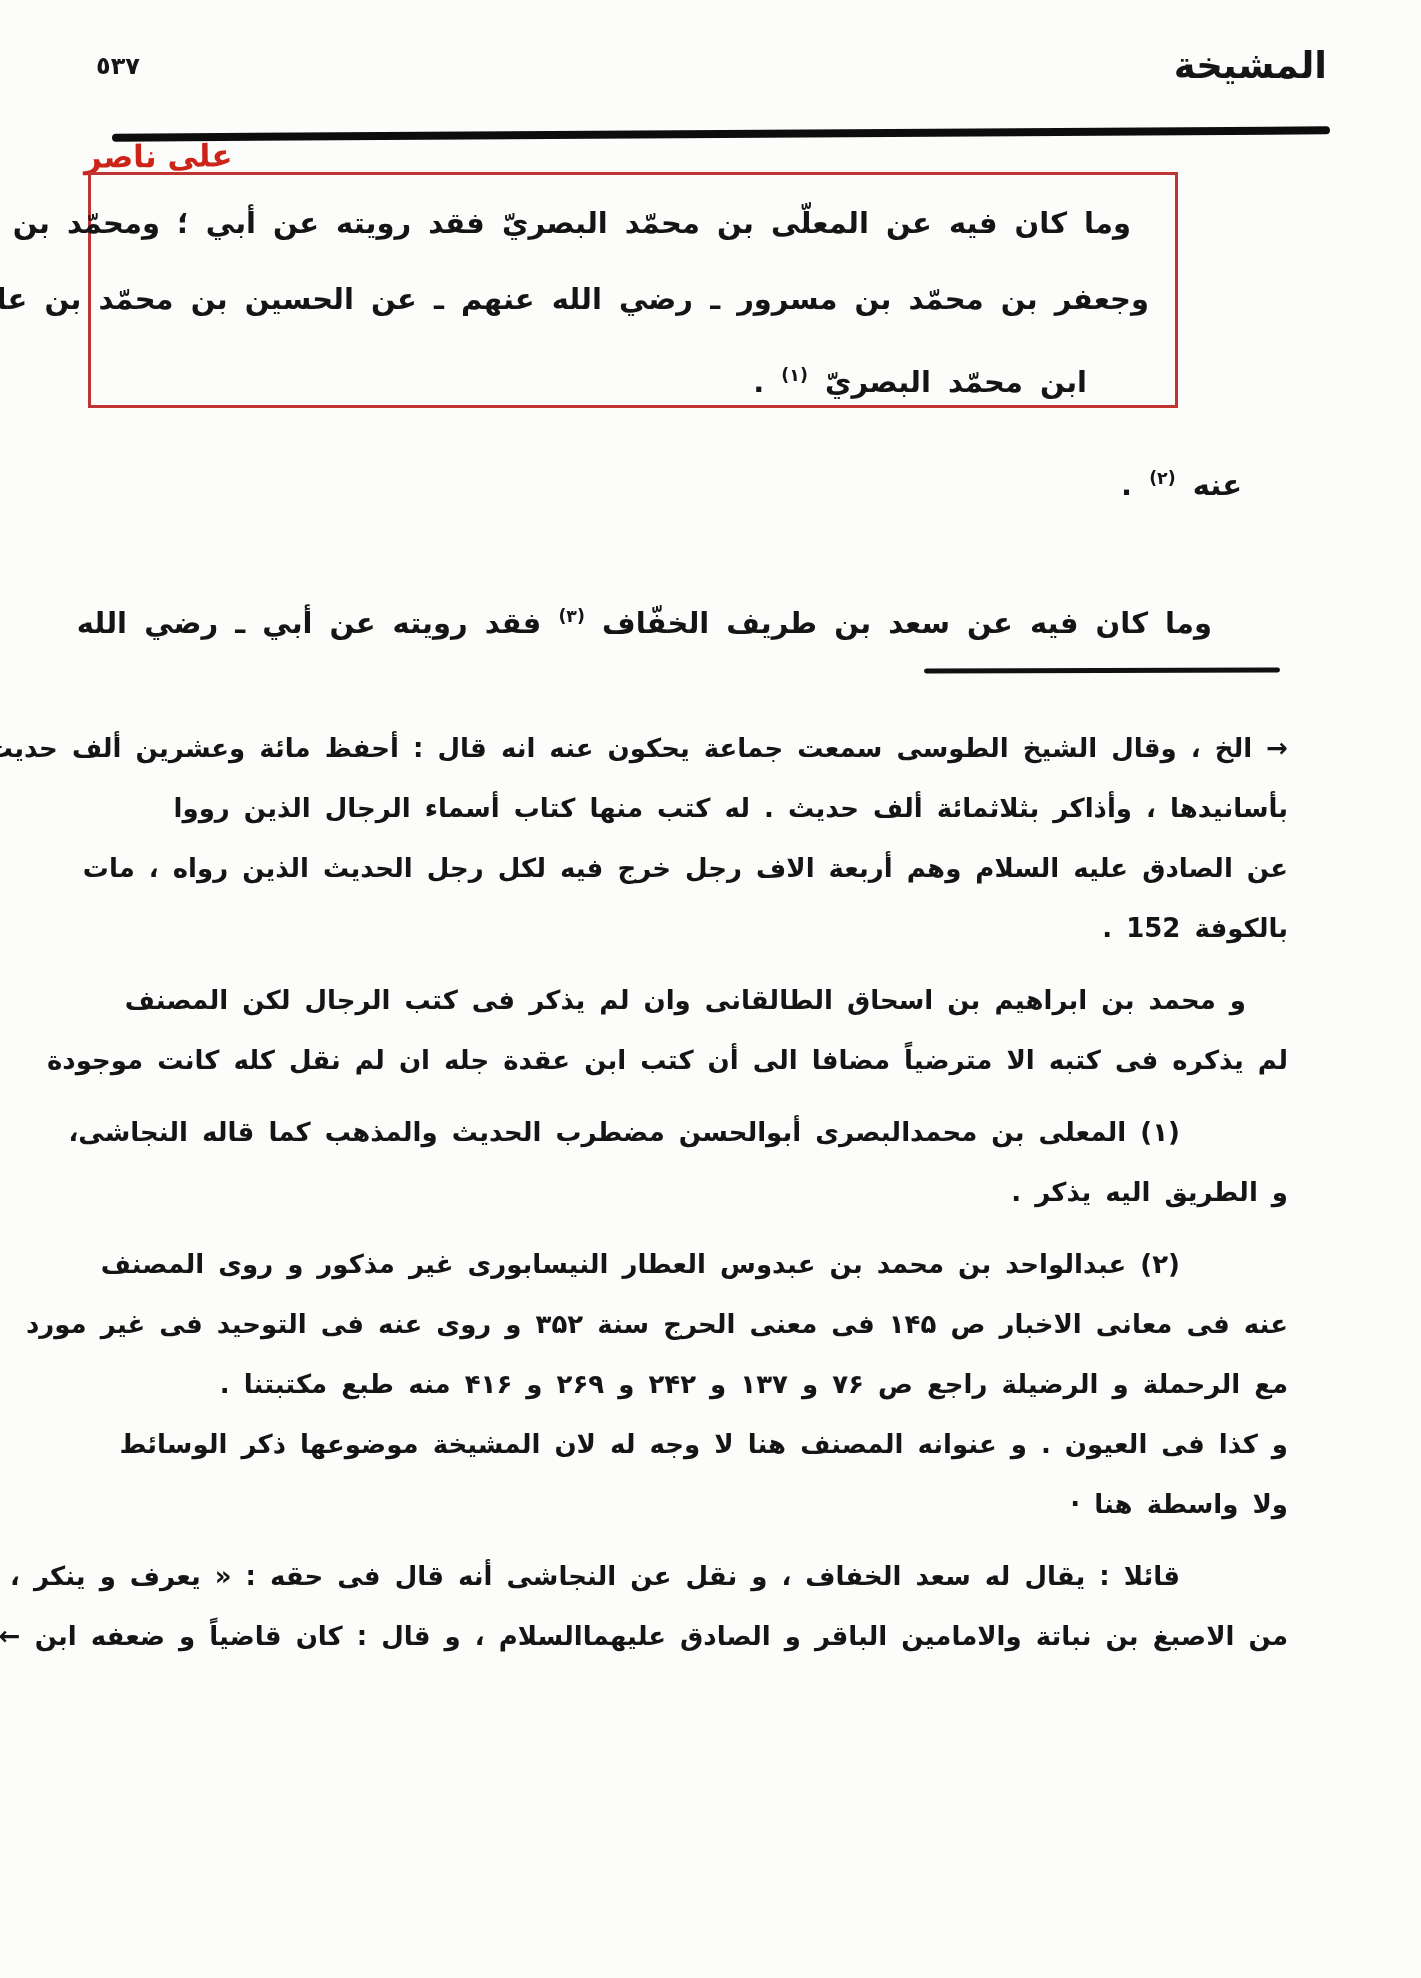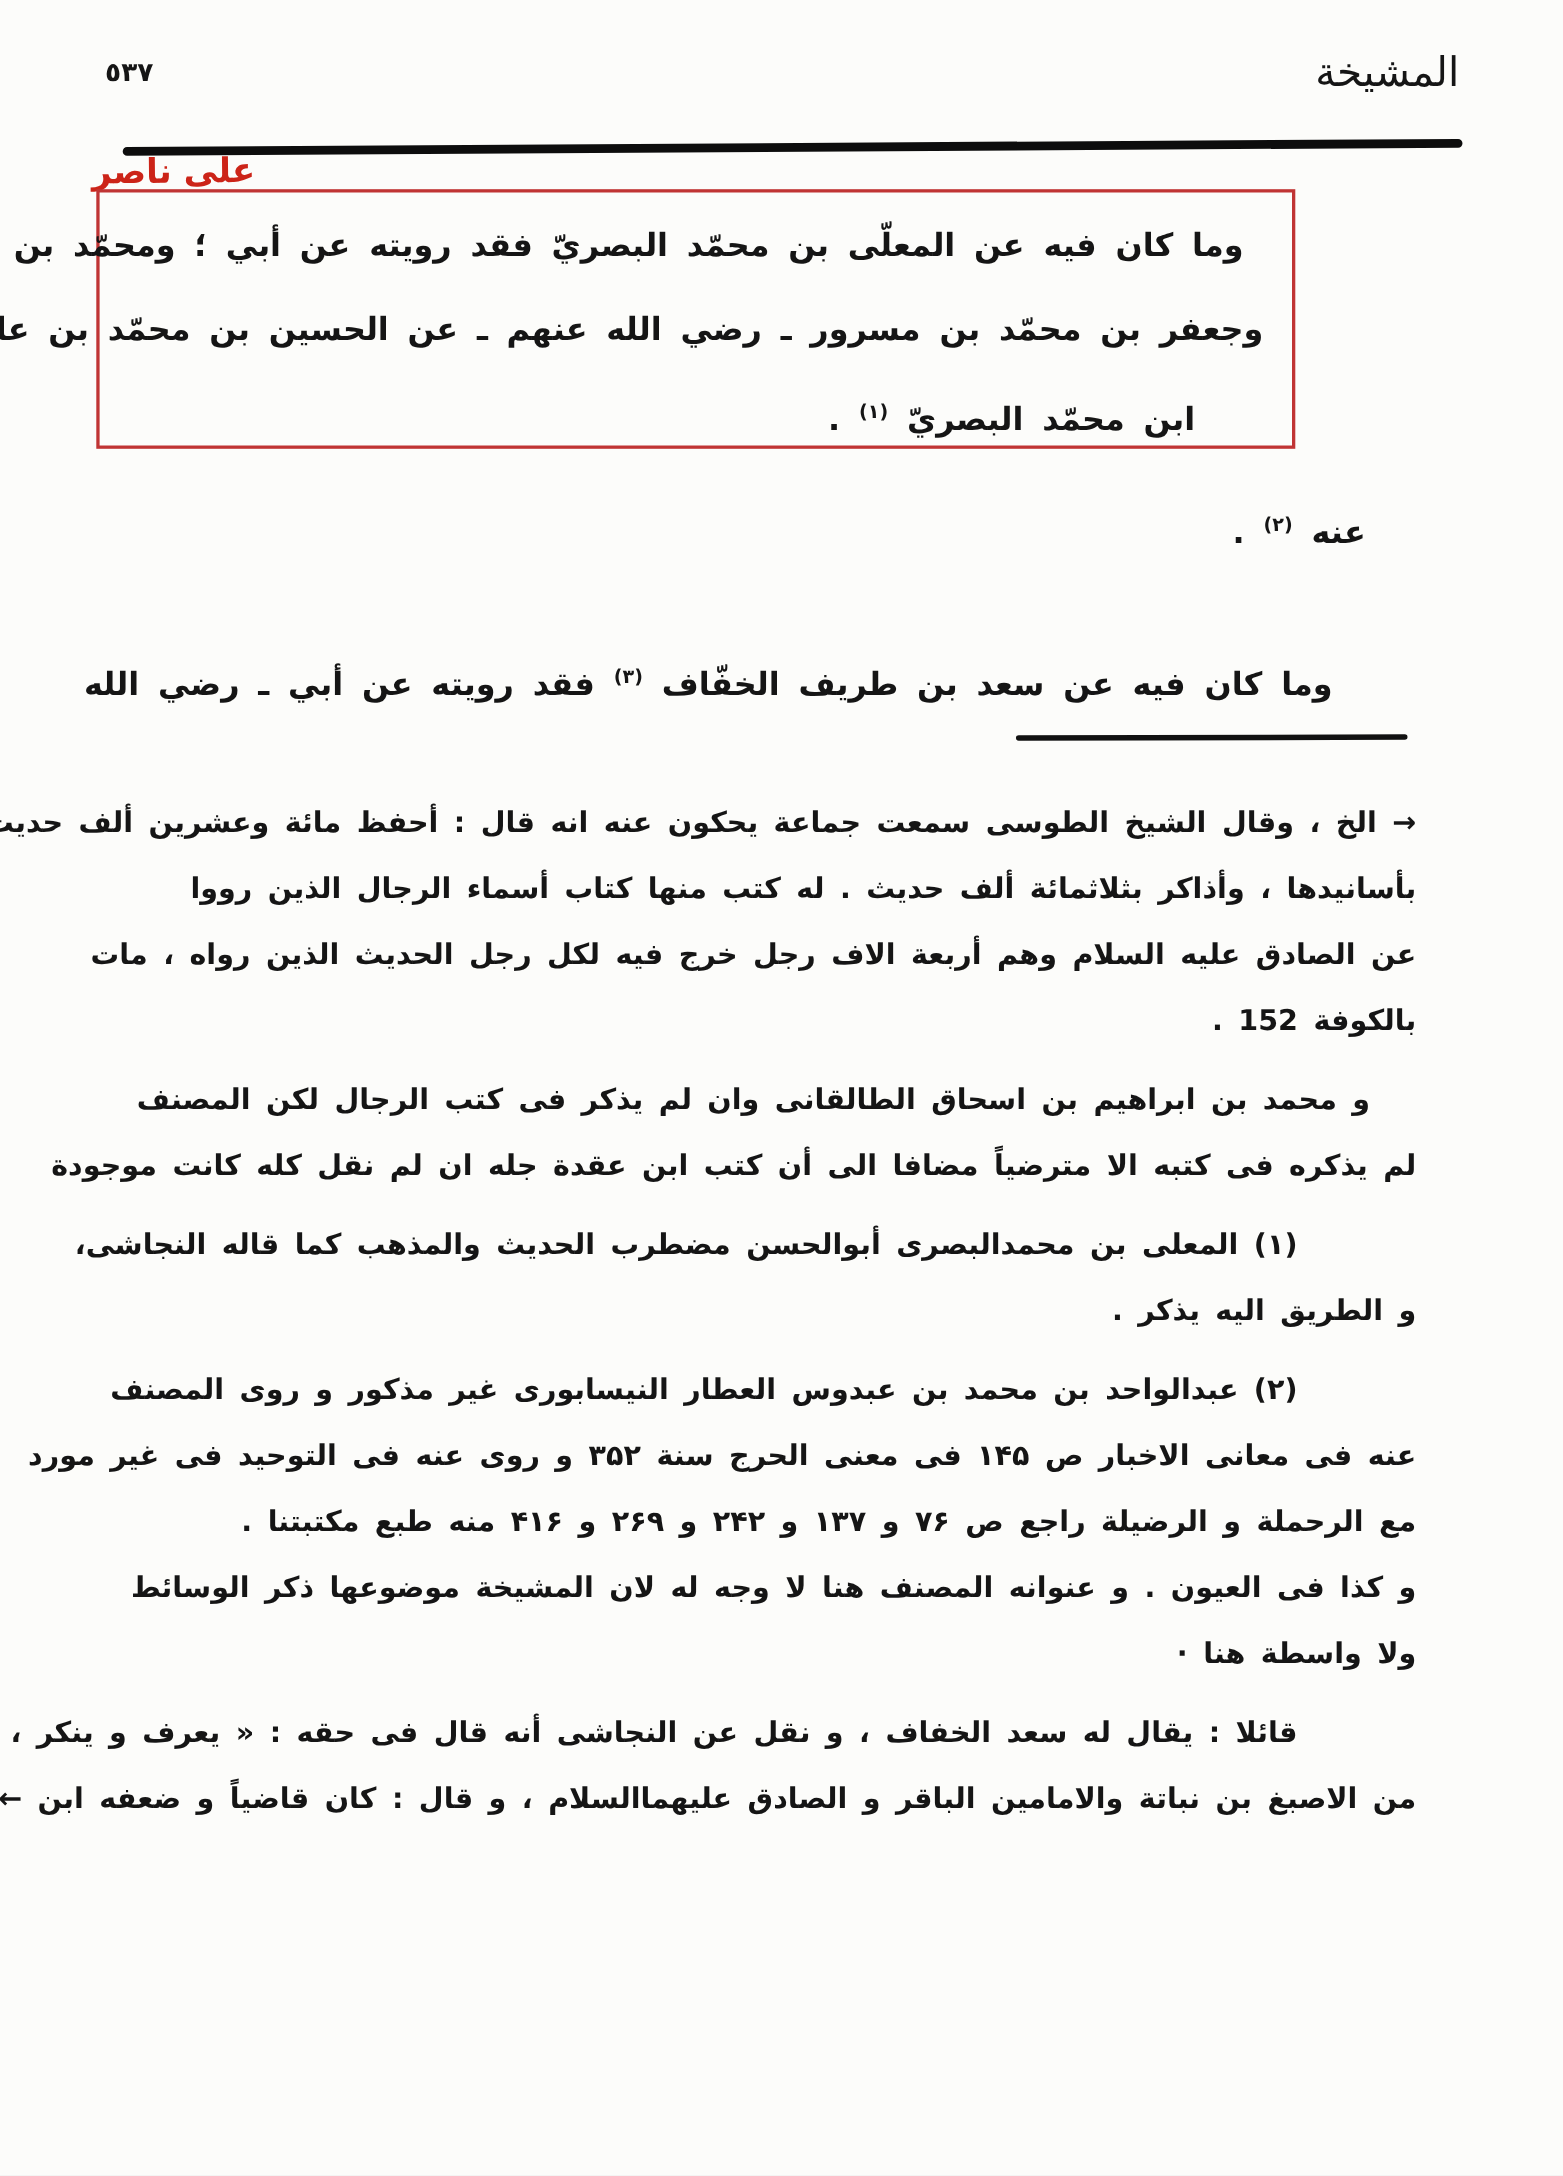--- a/index.html
+++ b/index.html
@@ -9,21 +9,21 @@
     margin:0 auto;
     background:var(--paper,#fcfcfa);
     color:var(--ink,#151515);
     font-family:"DejaVu Sans",sans-serif;
     direction:rtl;
     overflow:hidden;
   }
   
   .hdr-title{
     position:absolute;top:44px;right:94px;
-    font-size:37px;font-weight:normal;letter-spacing:0;
+    font-size:37px;font-weight:bold;letter-spacing:0;
   }
   .hdr-num{
     position:absolute;top:52px;left:96px;
     font-size:24px;font-weight:bold;letter-spacing:3px;
   }
   .top-rule{
     position:absolute;top:130px;left:112px;width:1218px;height:8px;
     background:#0d0d0d;border-radius:5px;
     transform:rotate(-0.35deg);
   }

